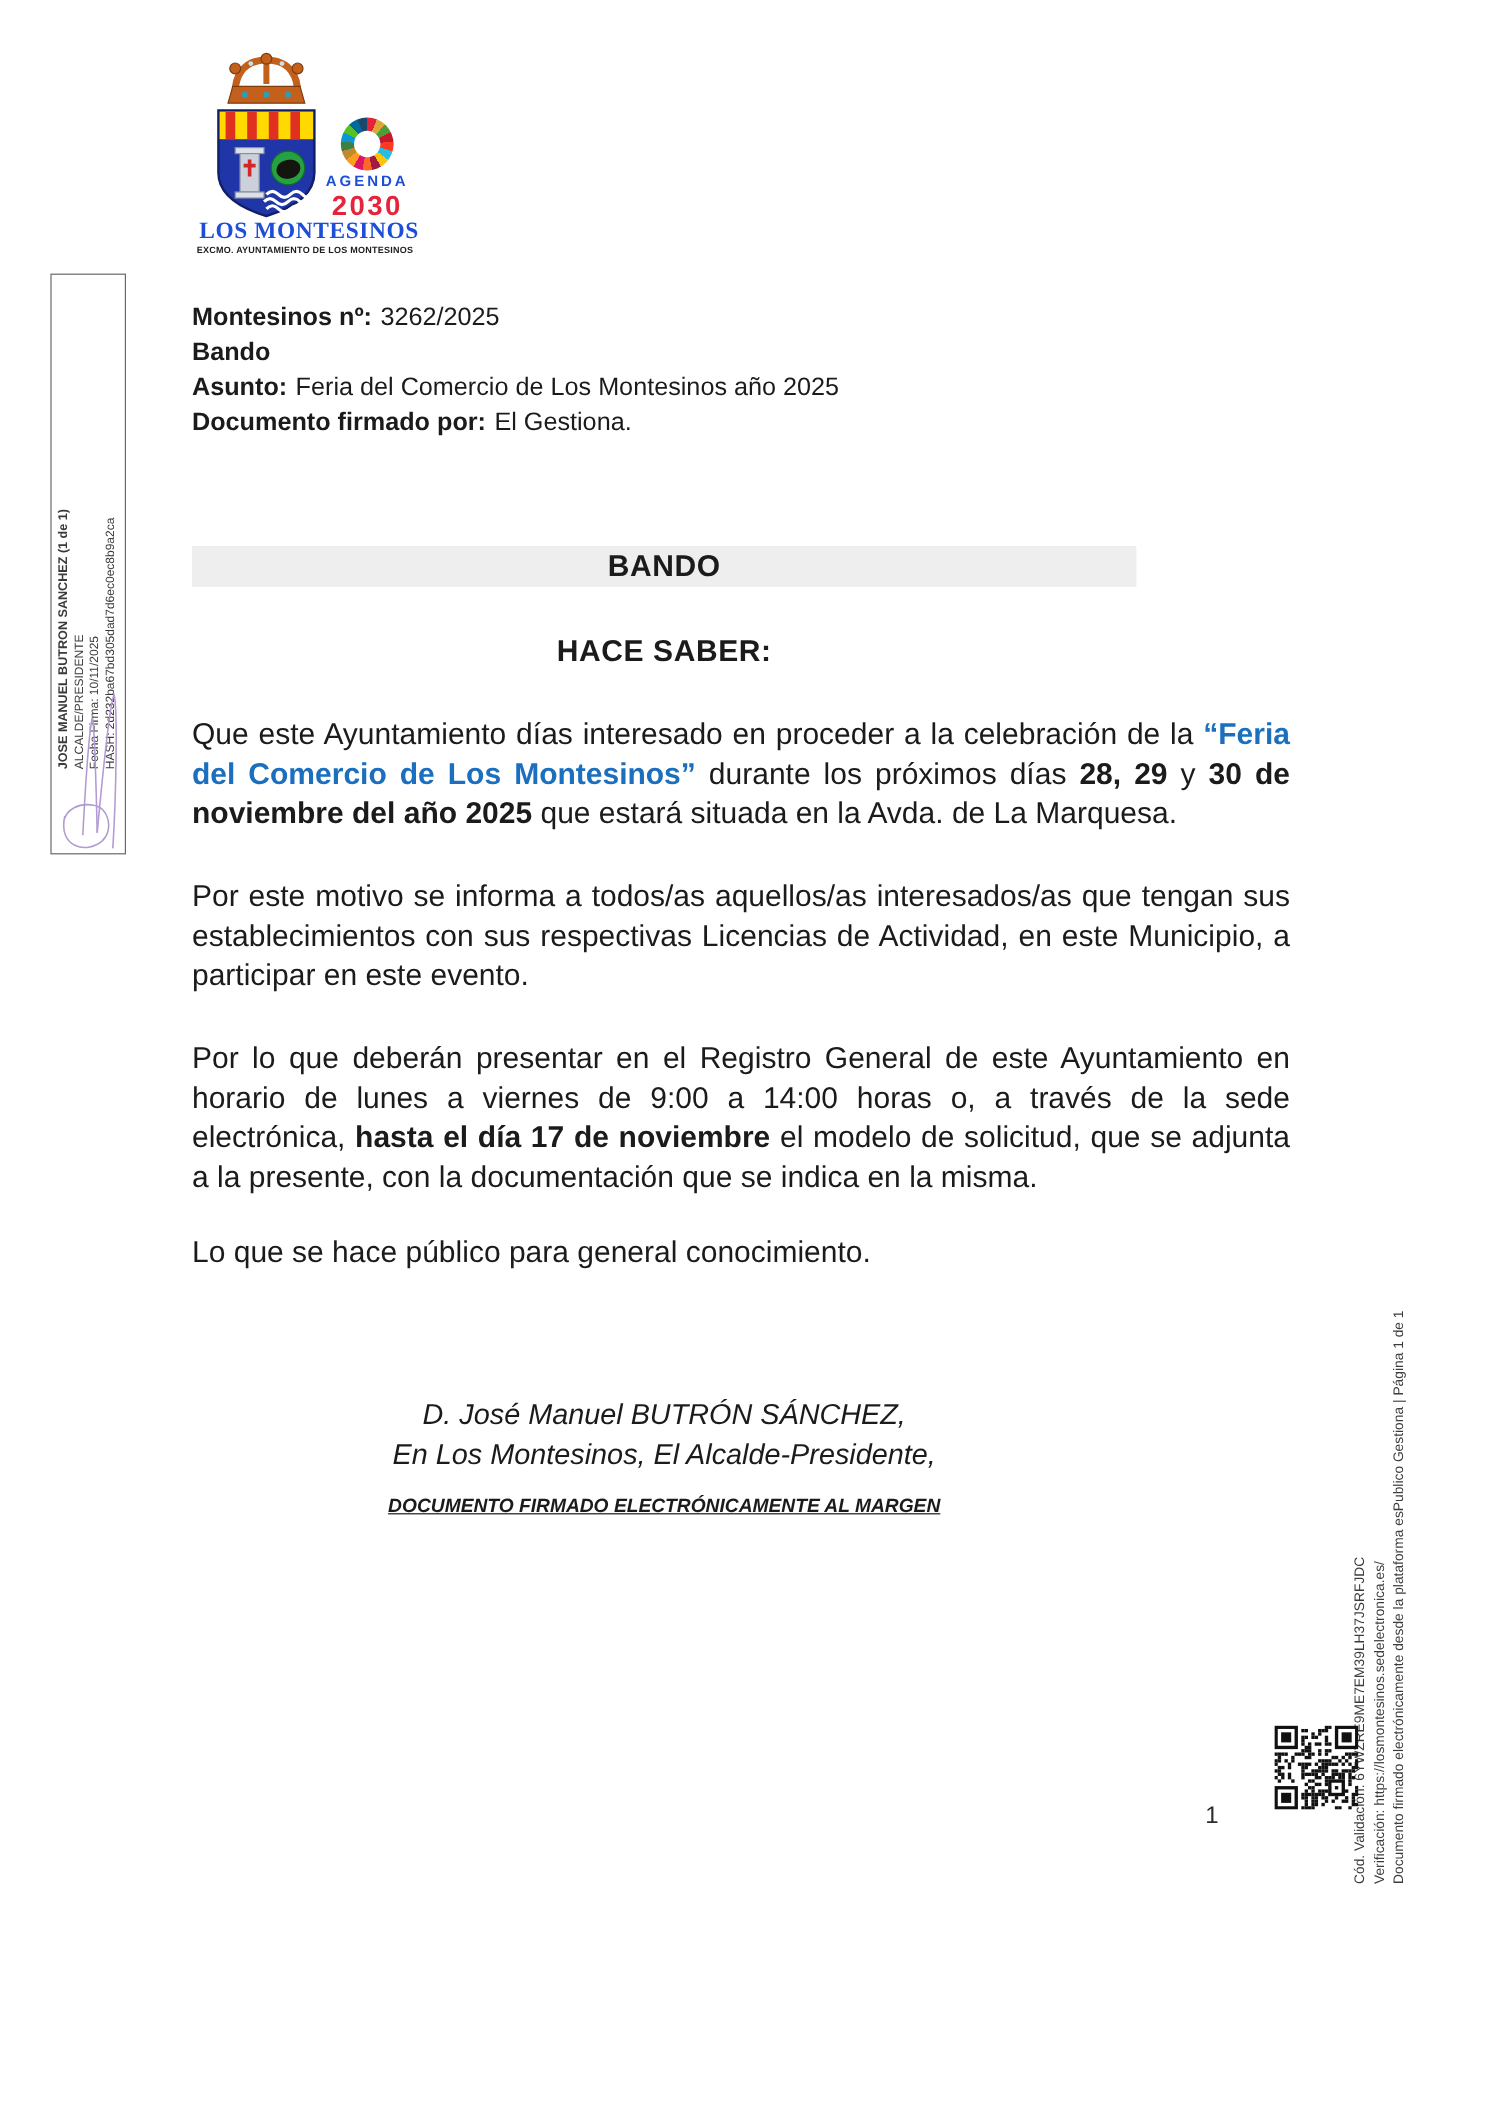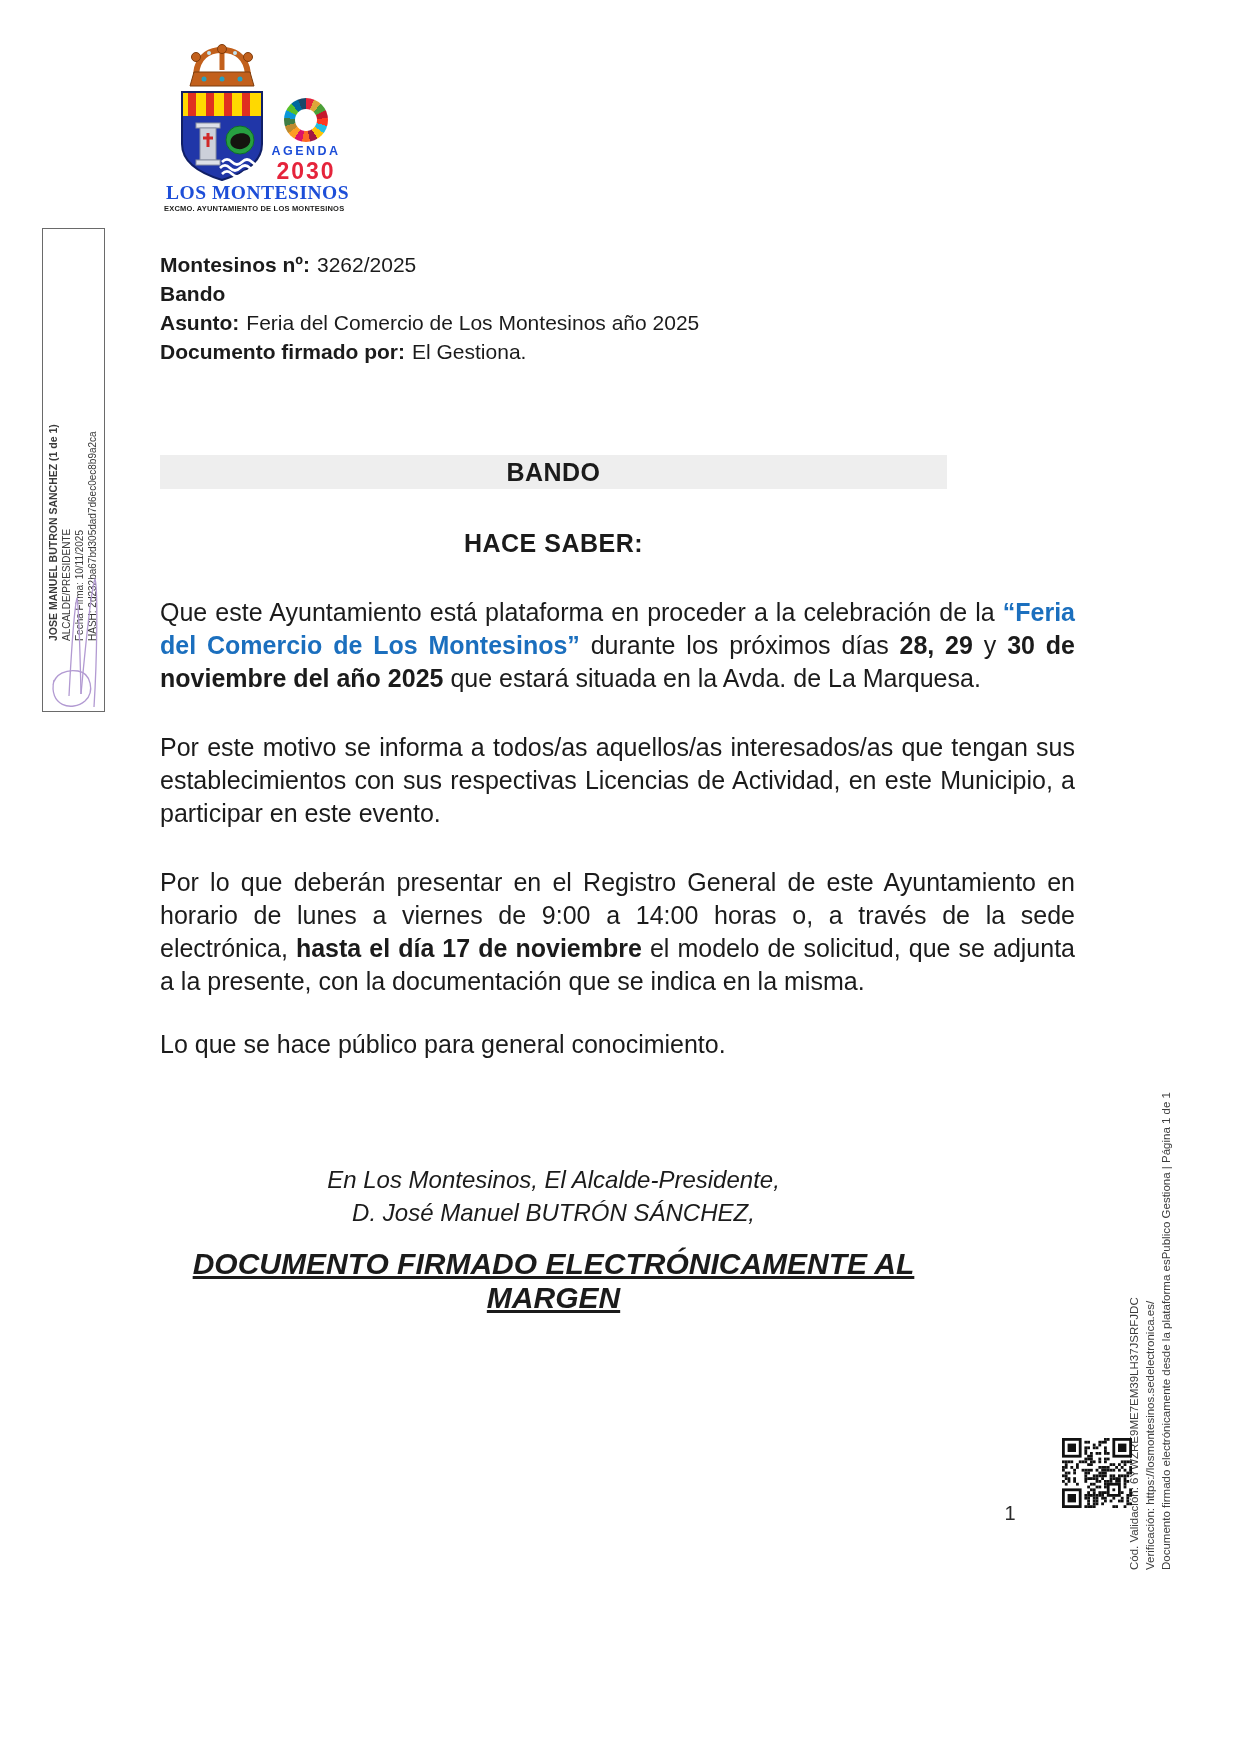--- a/index.html
+++ b/index.html
@@ -51,21 +51,21 @@
      font-weight:700;font-size:25px;letter-spacing:.5px;}
   .p-feria{margin-top:38px !important;}
   .p-motivo{margin-top:36px !important;}
   .p-registro{margin-top:36px !important;}
   .p-closing{margin-top:30px !important;}
   .seg-b{font-weight:700;}
   .seg-blue{font-weight:700;color:var(--accent-blue,#1b6fbe);}
   .sig-block{margin-top:102px;width:787px;}
   .sig-line{text-align:center;font-style:italic;font-size:24px;line-height:33px;}
   .sig-note{margin-top:18px !important;text-align:center;font-style:italic;font-weight:700;
-     font-size:30px;text-decoration:underline;}
+     font-size:16px;text-decoration:underline;}
 
   
   .right-margin-box{left:1126px;top:952px;width:50px;height:618px;}
   .right-margin-inner{position:absolute;top:0;left:0;width:618px;height:50px;
      transform:rotate(-90deg) translateX(-618px);transform-origin:0 0;
      color:#3c3c3c;font-size:11.5px;line-height:16px;white-space:nowrap;}
 
   
   .qr{left:1062px;top:1438px;width:70px;height:70px;}
   .qr svg{width:70px;height:70px;display:block;}
@@ -148,27 +148,27 @@
     <div class="meta-line">
       <span class="b">Documento firmado por:</span><span class="meta-val">El Gestiona.</span>
     </div>
   </div>
 
   <div class="abs content">
     <div class="bando-bar">
       <span>BANDO</span>
     </div>
     <p class="heading2">HACE SABER:</p>
-    <p class="para p-feria"><span>Que este Ayuntamiento está plataforma en proceder a la celebración de la </span><span class="seg-blue">“Feria del Comercio de Los Montesinos”</span><span> durante los próximos días </span><span class="seg-b">28, 29</span><span> y </span><span class="seg-b">30 de noviembre del año 2025</span><span> que estará situada en la Avda. de La Marquesa.</span></p>
+    <p class="para p-feria"><span>Que este Ayuntamiento días interesado en proceder a la celebración de la </span><span class="seg-blue">“Feria del Comercio de Los Montesinos”</span><span> durante los próximos días </span><span class="seg-b">28, 29</span><span> y </span><span class="seg-b">30 de noviembre del año 2025</span><span> que estará situada en la Avda. de La Marquesa.</span></p>
     <p class="para p-motivo">Por este motivo se informa a todos/as aquellos/as interesados/as que tengan sus establecimientos con sus respectivas Licencias de Actividad, en este Municipio, a participar en este evento.</p>
     <p class="para p-registro"><span>Por lo que deberán presentar en el Registro General de este Ayuntamiento en horario de lunes a viernes de 9:00 a 14:00 horas o, a través de la sede electrónica, </span><span class="seg-b">hasta el día 17 de noviembre</span><span> el modelo de solicitud, que se adjunta a la presente, con la documentación que se indica en la misma.</span></p>
     <p class="para p-closing">Lo que se hace público para general conocimiento.</p>
     <div class="sig-block">
+      <p class="sig-line">D. José Manuel BUTRÓN SÁNCHEZ,</p>
       <p class="sig-line">En Los Montesinos, El Alcalde-Presidente,</p>
-      <p class="sig-line">D. José Manuel BUTRÓN SÁNCHEZ,</p>
       <p class="sig-note">DOCUMENTO FIRMADO ELECTRÓNICAMENTE AL MARGEN</p>
     </div>
   </div>
 
   <div class="abs right-margin-box">
     <div class="right-margin-inner">
       <div>Cód. Validación: 6YWZRE9ME7EM39LH37JSRFJDC</div>
       <div>Verificación: https://losmontesinos.sedelectronica.es/</div>
       <div>Documento firmado electrónicamente desde la plataforma esPublico Gestiona | Página 1 de 1</div>
     </div>

